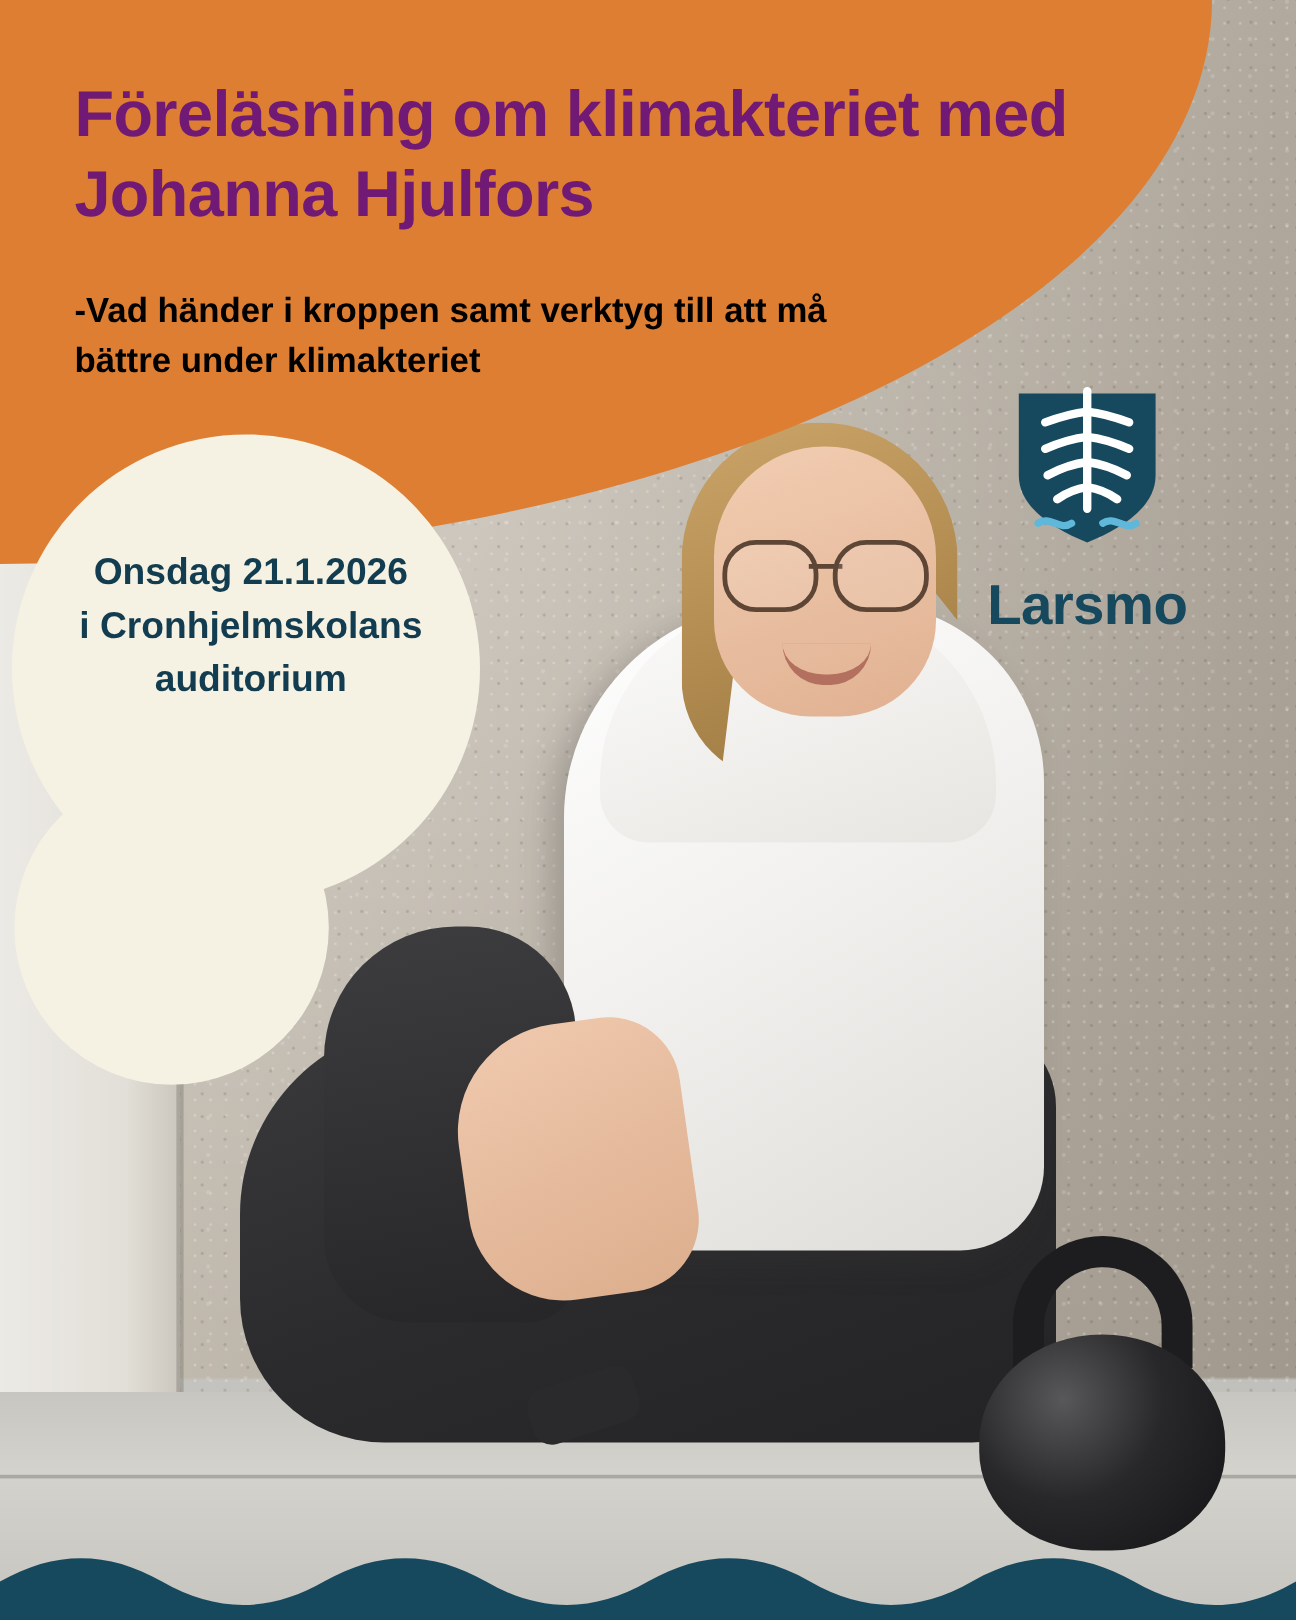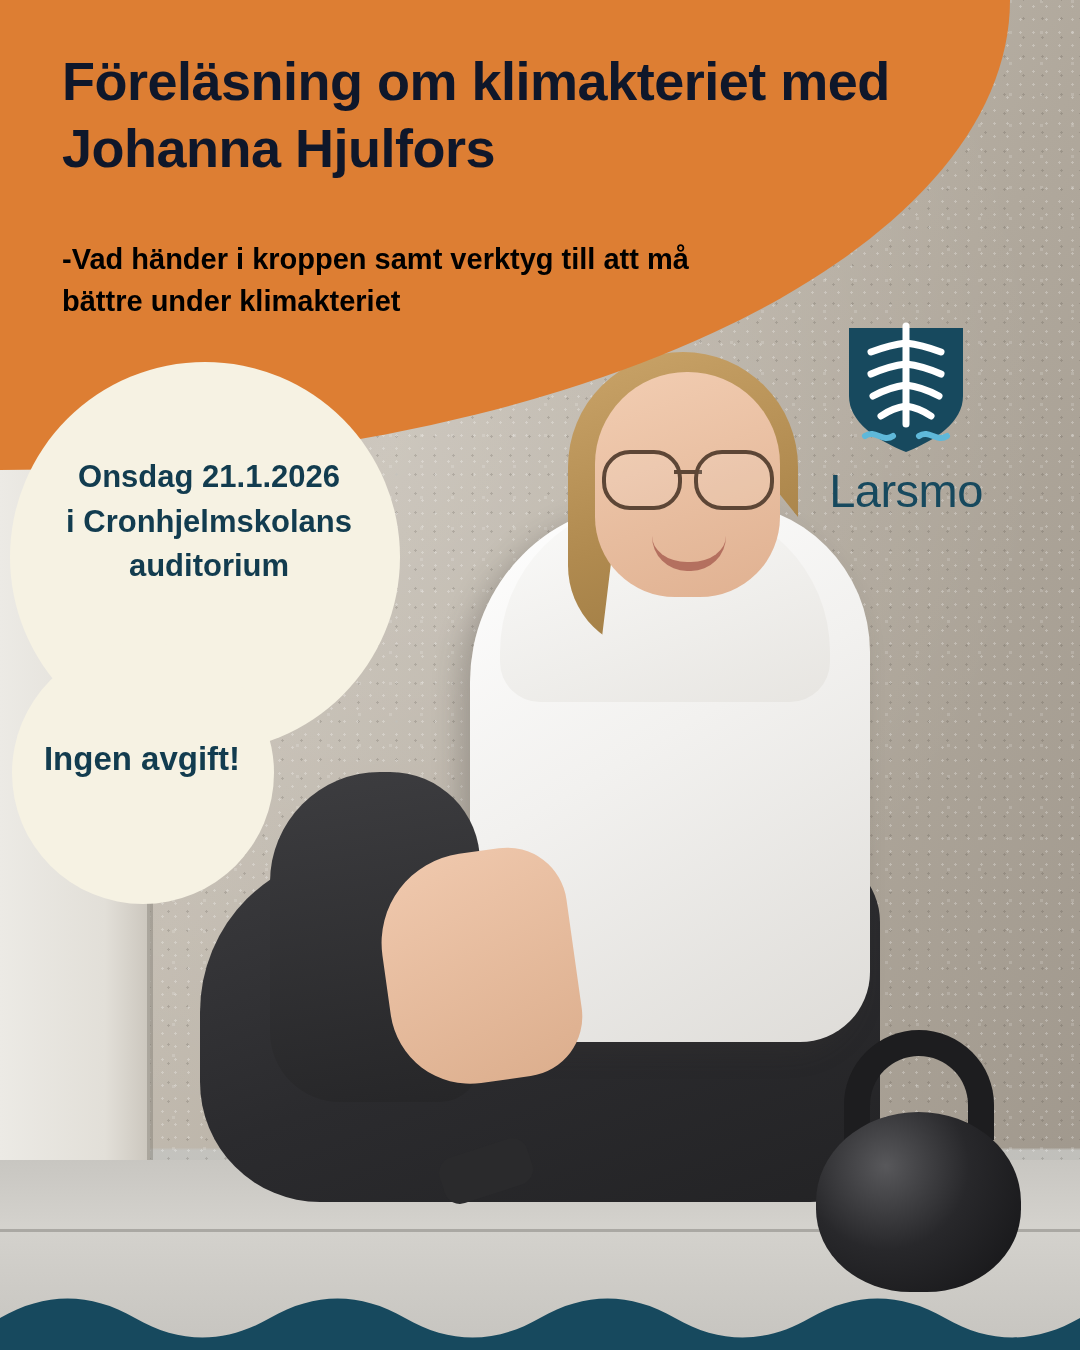--- a/index.html
+++ b/index.html
@@ -227,23 +227,23 @@
     left: 0;
     width: 1080px;
     height: 470px;
     background: #dd7e33;
     border-bottom-right-radius: 100% 100%;
     width: 1010px;
   }
   .headline {
     position: absolute;
     left: 62px;
-    top: 48px;
+    top: 62px;
     width: 880px;
-    color: #0f172a;
+    color: #701a75;
     font-size: 54px;
     line-height: 1.24;
     font-weight: bold;
     letter-spacing: -0.5px;
   }
   .subhead {
     position: absolute;
     left: 62px;
     top: 238px;
     width: 700px;
@@ -299,25 +299,25 @@
   
   .logo {
     position: absolute;
     right: 54px;
     top: 312px;
     width: 240px;
     text-align: center;
   }
   .logo svg { display: block; margin: 0 auto; }
   .logo-text {
-    margin-top: 4px;
+    margin-top: 17px;
     color: #17495e;
     font-size: 47px;
     line-height: 1.05;
-    font-weight: normal;
+    font-weight: bold;
     letter-spacing: -0.5px;
   }
   .logo-text span { display: block; }
 
   
   .wave {
     position: absolute;
     left: 0;
     bottom: 0;
     width: 1080px;
@@ -364,24 +364,20 @@
 
   <div class="blob-main"></div>
   <div class="blob-sub"></div>
 
   <div class="blob-text">
     <span class="line">Onsdag 21.1.2026</span>
     <span class="line">i Cronhjelmskolans</span>
     <span class="line">auditorium</span>
   </div>
 
-  <div class="blob-free">
-    <span class="line">Ingen</span>
-    <span class="line">avgift!</span>
-  </div>
 
   <div class="logo">
     <span>
       <svg width="150" height="150" viewBox="0 0 150 150" aria-hidden="true">
         <path d="M18 16 H132 V84 C132 110 105 128 75 140 C45 128 18 110 18 84 Z" fill="#17495e"></path>
         <path d="M75 18 C62 40 52 62 46 86 C56 92 66 96 75 98 C84 96 94 92 104 86 C98 62 88 40 75 18 Z" fill="#ffffff" opacity="0"></path>
         <g stroke="#ffffff" stroke-width="7" fill="none" stroke-linecap="round">
           <path d="M75 14 V112"></path>
           <path d="M40 40 C56 34 66 32 75 31 C84 32 94 34 110 40"></path>
           <path d="M40 62 C56 55 66 53 75 52 C84 53 94 55 110 62"></path>

